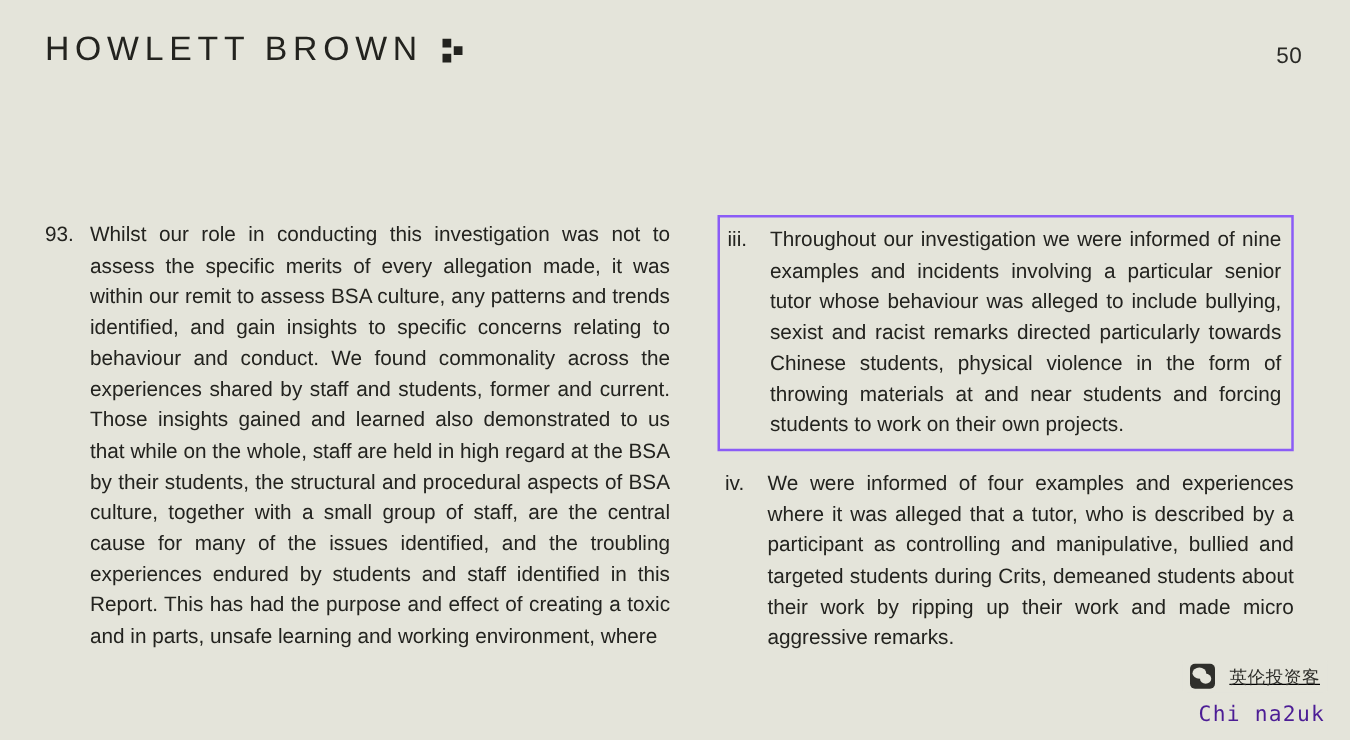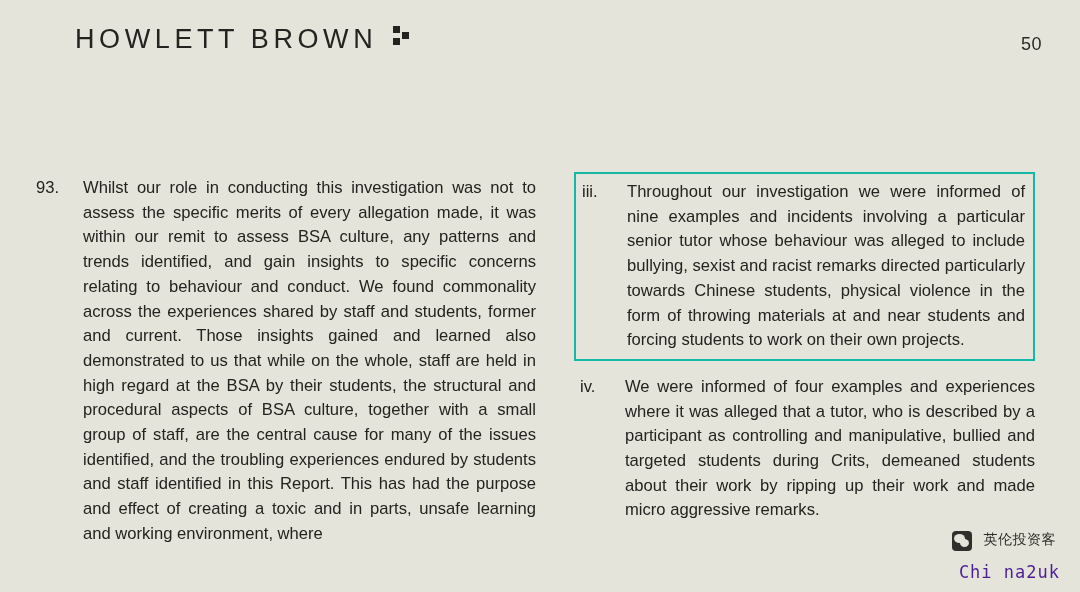--- a/index.html
+++ b/index.html
@@ -24,22 +24,22 @@
   
   .header {
     position: absolute;
     top: 24px;
     left: 36px;
     right: 36px;
     height: 46px;
   }
   .brand {
     display: flex;
+    align-items: center;
     gap: 10px;
-    margin-left: 39px;
   }
   .brand-text {
     font-size: 27px;
     letter-spacing: 4.6px;
     color: #23231f;
     font-weight: 400;
     font-family: "Liberation Sans", sans-serif;
   }
   .brand-mark {
     position: relative;
@@ -99,47 +99,47 @@
     color: #23231f;
   }
   .para .marker.roman {
     width: 34px;
   }
   .para .body {
     flex: 1 1 auto;
     text-align: justify;
     text-justify: inter-word;
     hyphens: none;
-    margin-left: 11px;
   }
 
   
   .highlight-box {
-    border: 2px solid #14b8a6;
+    border: 2px solid #8b5cf6;
     padding: 6px 8px 6px 6px;
     margin-left: -6px;
     margin-top: -4px;
     margin-bottom: 14px;
     box-sizing: border-box;
   }
   .highlight-box .para {
     margin: 0;
   }
 
   
   .wechat-badge {
     position: absolute;
     right: 18px;
     bottom: 38px;
     display: flex;
-    align-items: flex-start;
+    align-items: flex-end;
     gap: 12px;
     background: rgba(228,228,218,0.92);
     padding: 3px 6px;
     border-radius: 3px;
+    text-decoration: underline;
   }
   .wechat-icon {
     width: 20px;
     height: 20px;
     border-radius: 4px;
     background: #2f2f2b;
     position: relative;
     flex: 0 0 auto;
   }
   .wechat-icon::before,

